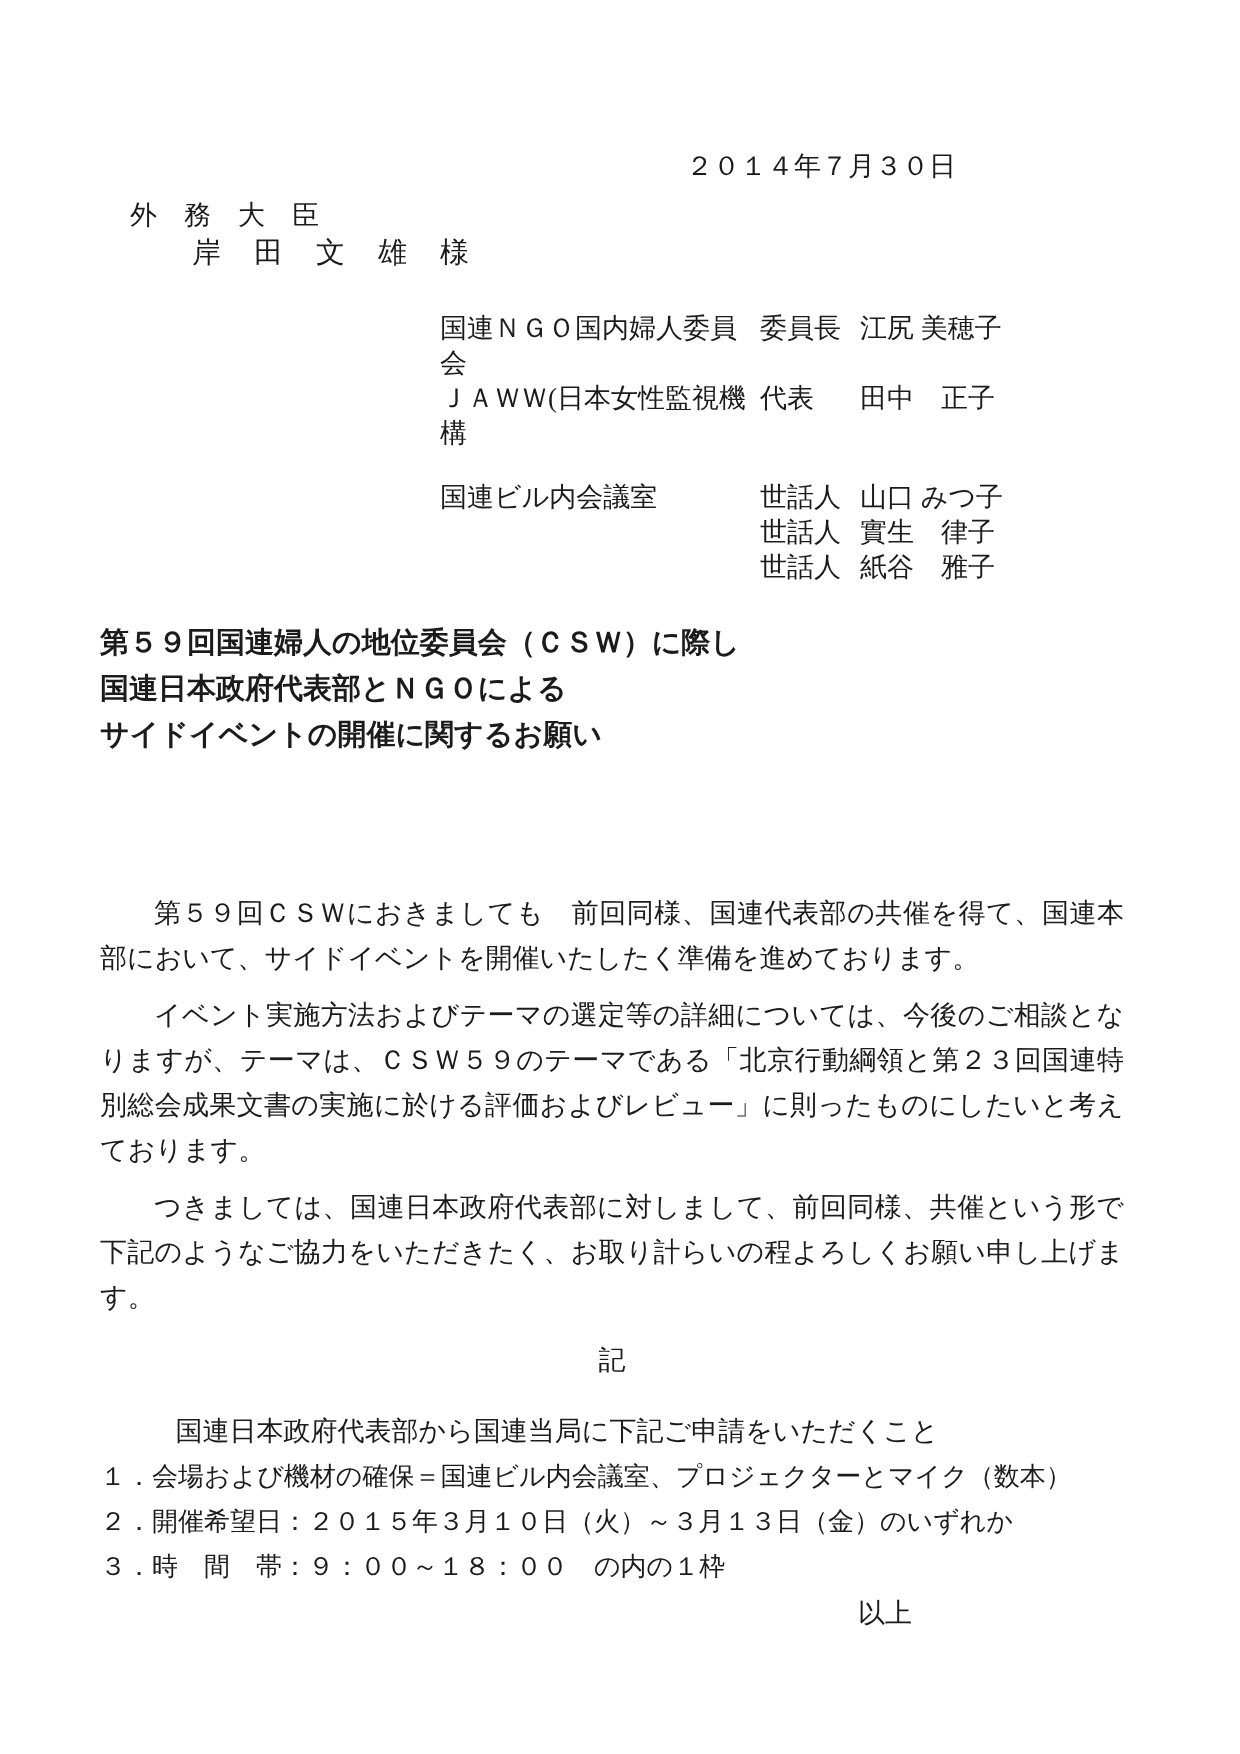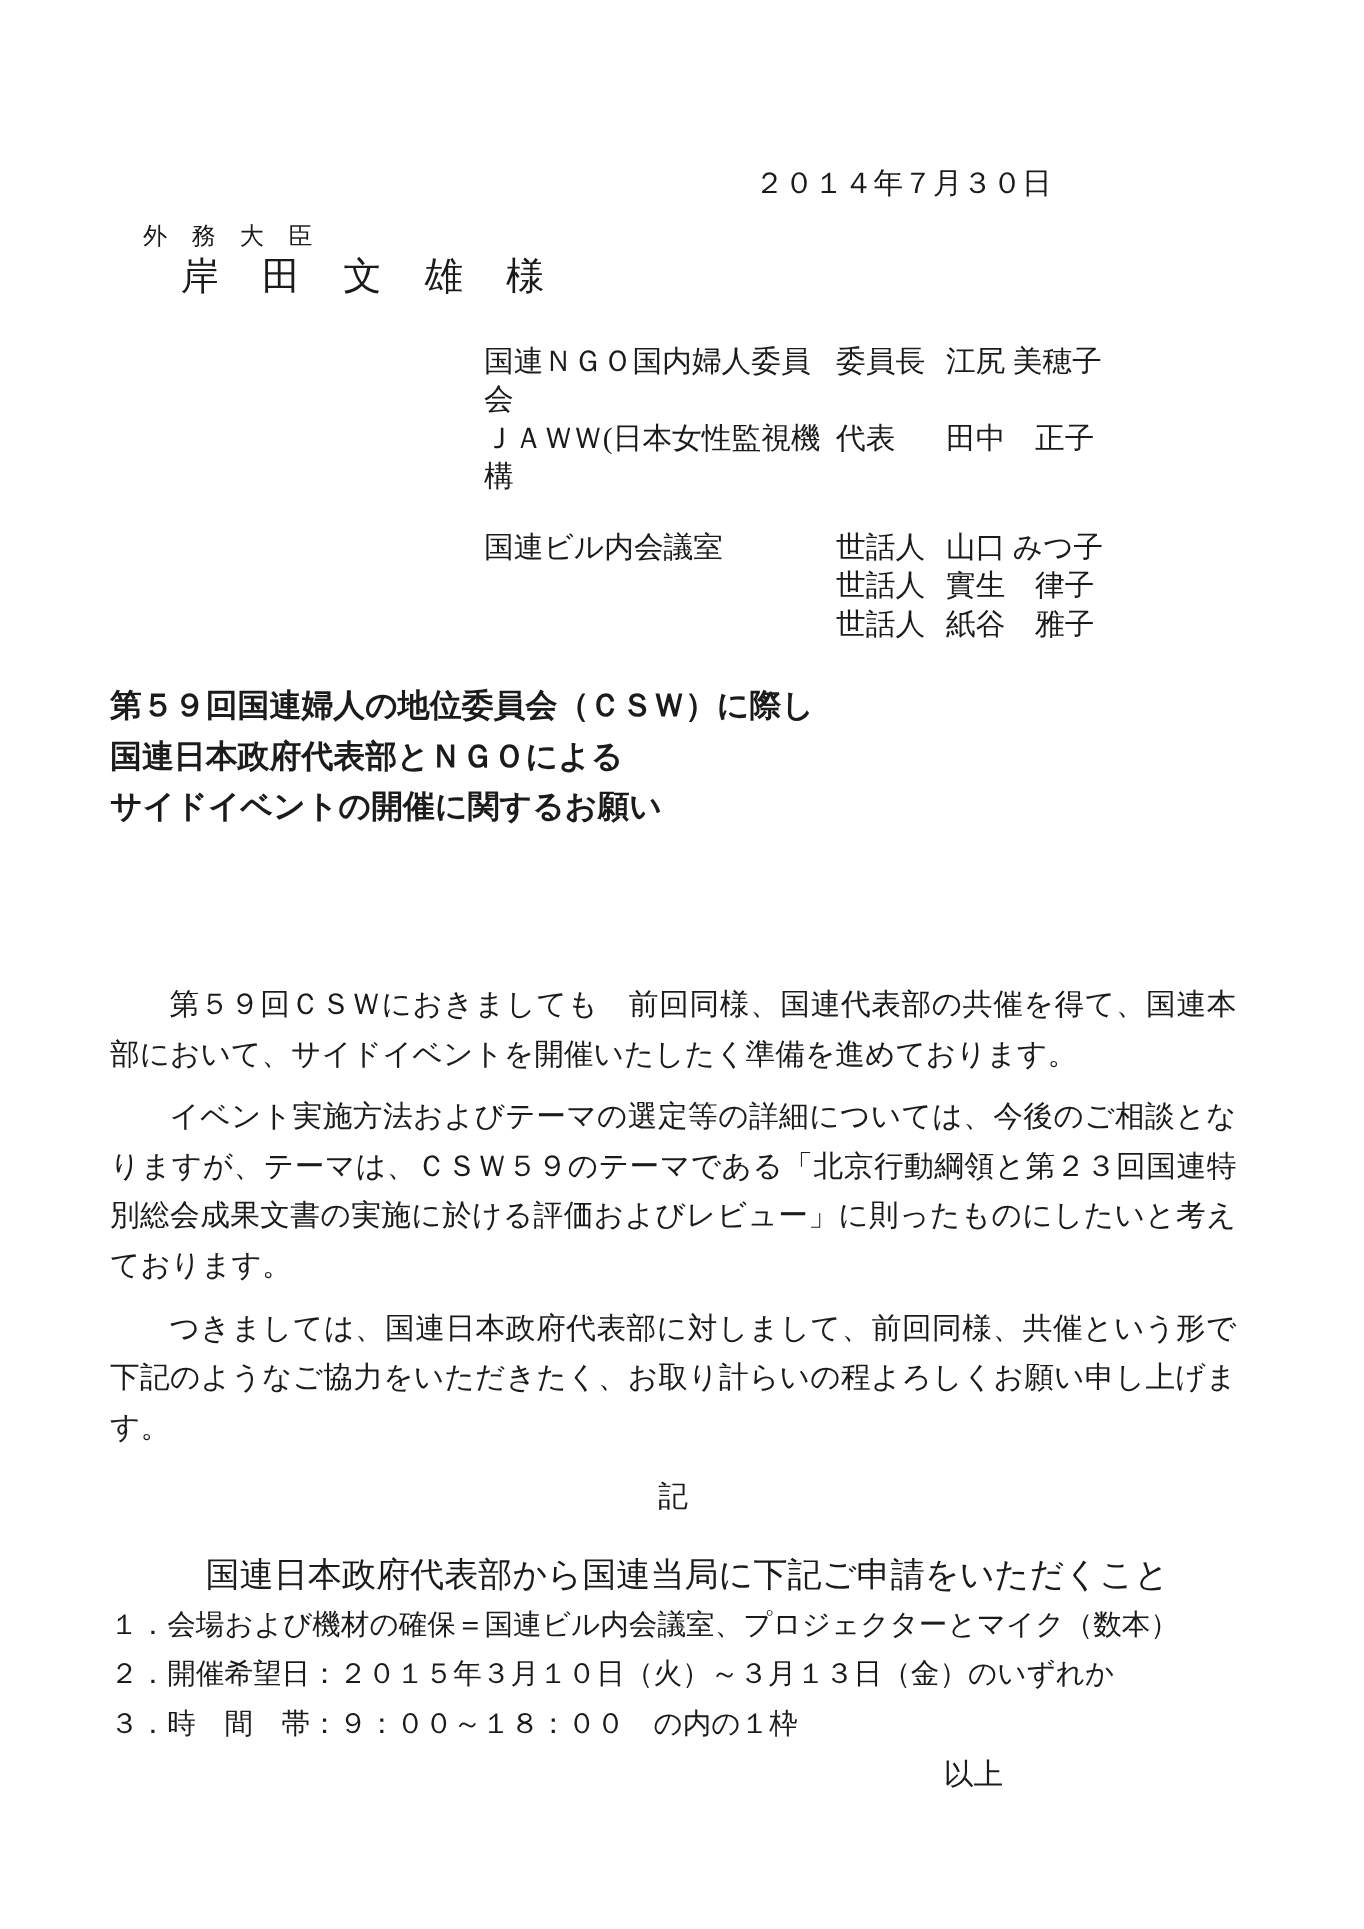--- a/index.html
+++ b/index.html
@@ -18,30 +18,30 @@
     padding: 150px 95px 0 100px;
     overflow: hidden;
   }
   .date-line {
     font-size: 27px;
     line-height: 32px;
     text-align: right;
     padding-right: 168px;
   }
   .recipient-title {
-    font-size: 22px;
+    font-size: 27px;
     line-height: 32px;
     margin-top: 17px;
     margin-left: 30px;
   }
   .recipient-name {
-    font-size: 35px;
+    font-size: 29px;
     line-height: 34px;
     margin-top: 4px;
-    margin-left: 64px;
+    margin-left: 92px;
     letter-spacing: 2px;
   }
   .senders {
     margin-top: 42px;
     margin-left: 340px;
     font-size: 27px;
   }
   .sender-row {
     display: flex;
     line-height: 35px;
@@ -69,21 +69,21 @@
     text-indent: 2em;
   }
   .notice-label {
     margin-top: 18px;
     text-align: center;
     font-size: 27px;
     line-height: 45px;
   }
   .request-intro {
     margin-top: 26px;
-    font-size: 31px;
+    font-size: 27px;
     line-height: 45px;
     margin-left: 2.8em;
   }
   .request-list div {
     font-size: 26px;
     line-height: 45px;
   }
   .closing {
     font-size: 27px;
     line-height: 45px;

